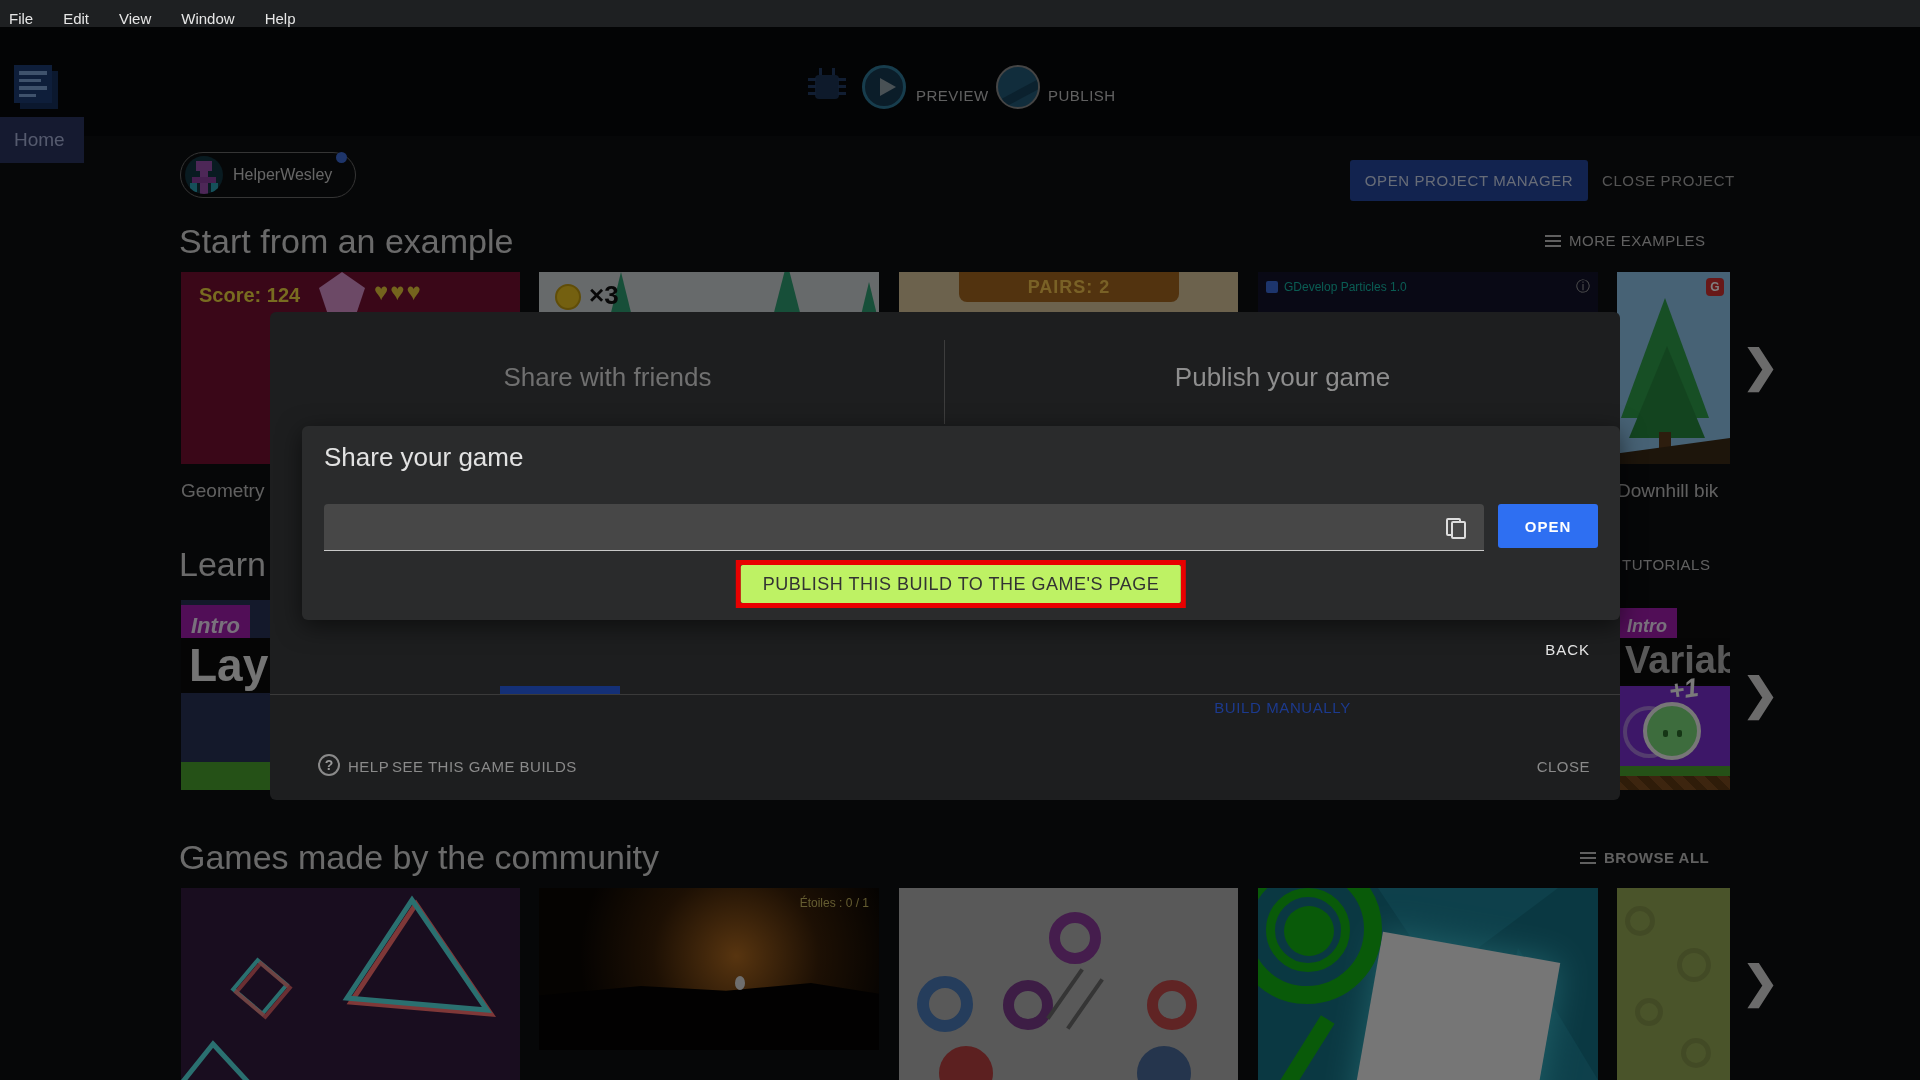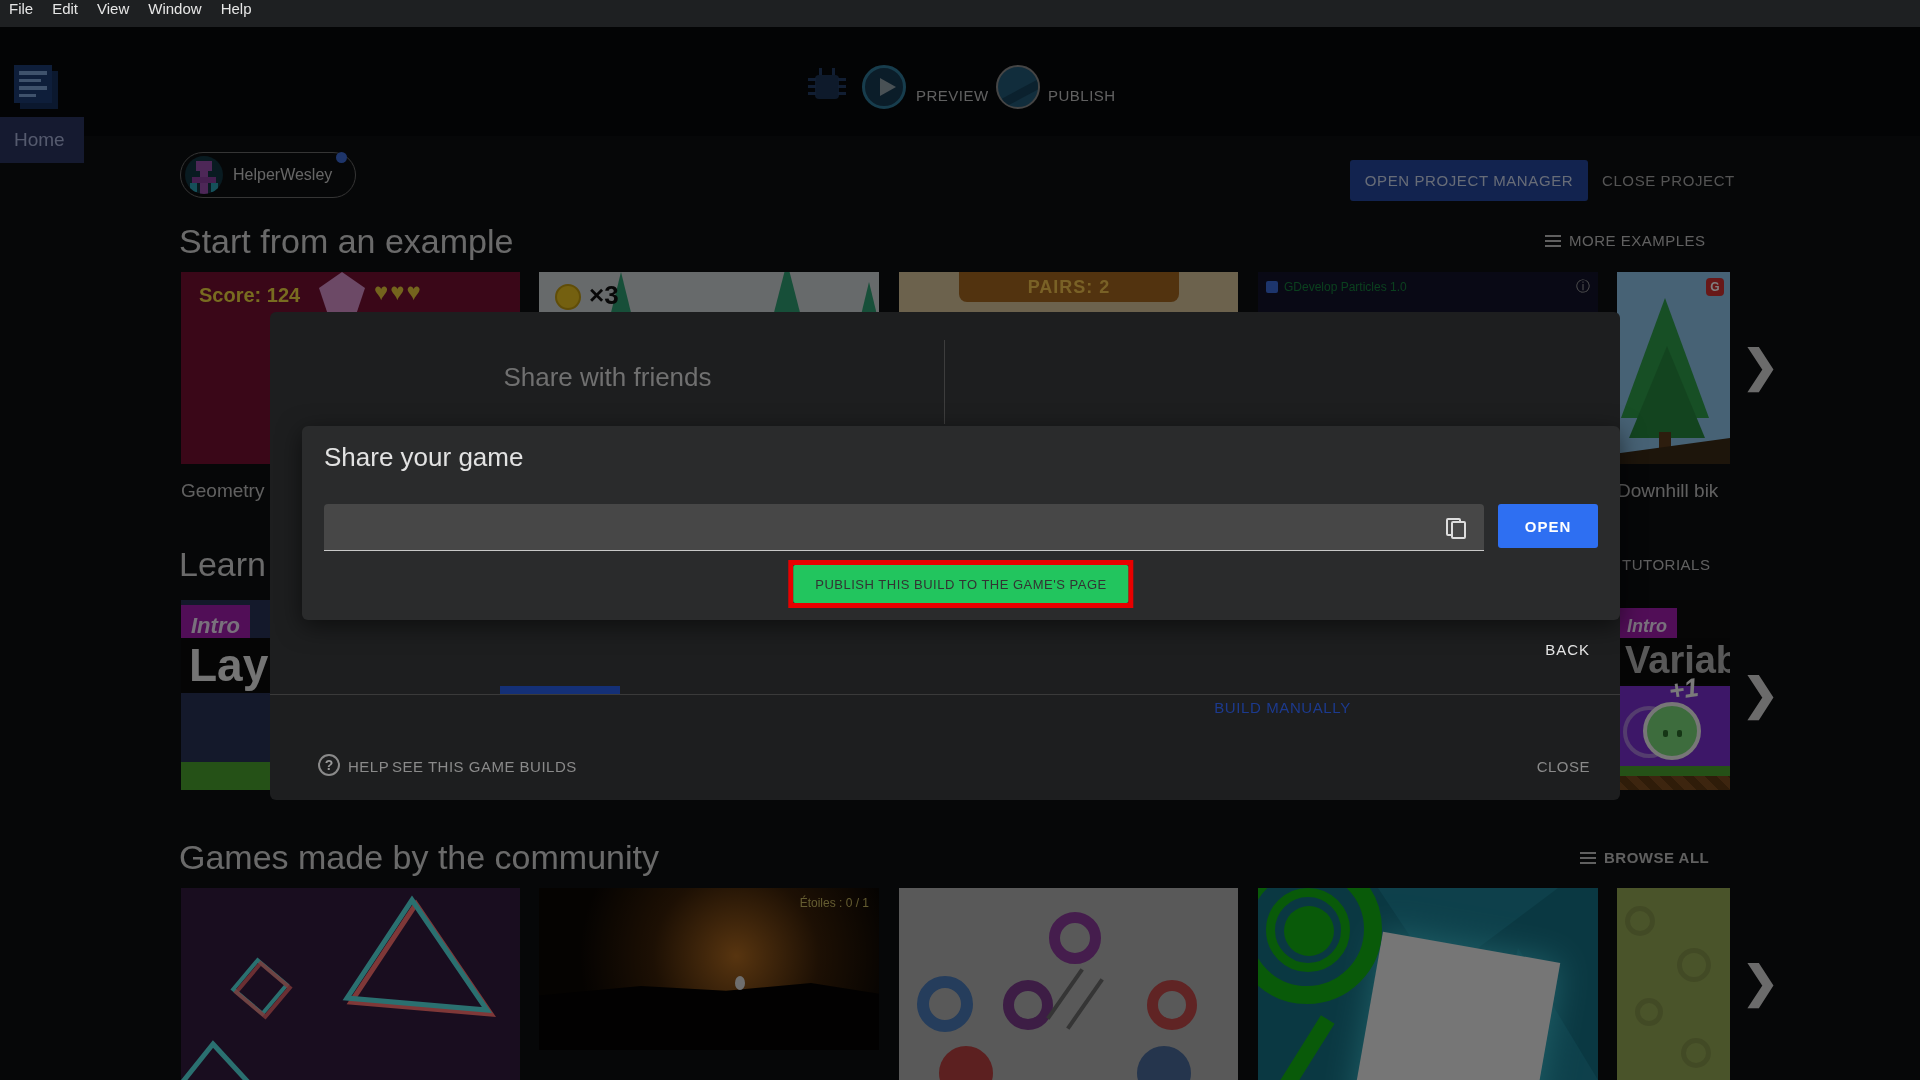--- a/index.html
+++ b/index.html
@@ -2,21 +2,21 @@
 <html><head>
 <meta charset="utf-8">
 <style>
   * { margin:0; padding:0; box-sizing:border-box; }
   html,body { width:1920px; height:1080px; background:#0d0e10; overflow:hidden;
               font-family:"Liberation Sans", sans-serif; }
   .abs { position:absolute; }
 
   
   #menubar { left:0; top:0; width:1920px; height:27px; background:#1e2022;
-             display:flex; align-items:flex-start; gap:19px; padding-left:9px;
+             display:flex; align-items:flex-end; gap:30px; padding-left:9px;
              color:#e6e6e6; font-size:15px; z-index:30; }
   #menubar span { cursor:default; }
   #toolbar { left:0; top:27px; width:1920px; height:109px; background:#07080a; }
   #home-tab { left:0; top:90px; width:84px; height:46px; background:#2a3560;
               color:#aab4dc; font-size:19px; display:flex; align-items:center; padding-left:14px; }
   .tool-label { color:#c2c2c2; font-size:15px; letter-spacing:.5px;margin-top:8px; }
 
   
   .pm-icon { left:14px; top:38px; width:46px; height:44px; }
   .pm-back { position:absolute; left:6px; top:6px; width:38px; height:38px; background:#16305c; }
@@ -81,21 +81,21 @@
   .score { position:absolute; left:18px; top:12px; color:#f0d840; font-weight:700; font-size:20px; }
   .coin { position:absolute; left:16px; top:12px; width:26px; height:26px; border-radius:50%;
           background:#e8c020; border:2px solid #c09a10; }
   .x3 { position:absolute; left:50px; top:8px; color:#111; font-weight:700; font-size:26px; }
   .ball { position:absolute; left:148px; top:52px; width:38px; height:38px; border-radius:50%; background:#8ab8dc; }
   .pairs-banner { position:absolute; left:60px; top:0; width:220px; height:30px; background:#a5661f;
                   border-radius:0 0 8px 8px; display:flex; align-items:center; justify-content:center;
                   color:#f2c24c; font-weight:700; font-size:18px; letter-spacing:1px; }
   .monster { position:absolute; width:46px; height:52px; background:#e09030; border-radius:8px; }
   .part-head { position:absolute; left:8px; top:8px; display:flex; gap:6px; align-items:center;
-               color:#15803d; font-size:12px; }
+               color:#14b8a6; font-size:12px; }
   .part-logo { width:12px; height:12px; background:#3a6ad8; border-radius:2px; }
   .part-info { position:absolute; right:8px; top:6px; color:#aaaaaa; font-size:14px; }
   .g-badge { position:absolute; right:6px; top:6px; width:18px; height:18px; background:#d03030;
              border-radius:4px; color:#fff; font-size:12px; font-weight:700;
              display:flex; align-items:center; justify-content:center; }
 
   
   .t-layout { left:181px; top:600px; width:339px; height:190px; background:#283257; }
   .t-vars   { left:1617px; top:600px; width:113px; height:190px; background:#0c0c0c; }
   .intro-badge { position:absolute; left:0; top:5px; padding:8px 10px; background:#a21caf;
@@ -156,22 +156,22 @@
                border-bottom:1px solid #c8c8c8; display:flex; align-items:center; }
   #url-input { width:100%; background:transparent; border:none; outline:none; color:#f2f2f2;
                font-size:20px; padding:0 60px 0 18px; font-family:"Liberation Sans",sans-serif; }
   #copy-btn { position:absolute; right:10px; top:7px; width:36px; height:33px;
               display:flex; align-items:center; justify-content:center; }
   #open-btn { width:100px; height:44px; background:#2e6ff2; border-radius:3px; color:#ffffff;
               font-size:15px; font-weight:700; letter-spacing:1px;
               display:flex; align-items:center; justify-content:center; }
   #publish-build-wrap { position:absolute; left:50%; top:134px; transform:translateX(-50%);
                         border:5px solid #e80000; }
-  #publish-build-btn { height:38px; padding:0 22px; background:#22c55e; border-radius:2px;
-                       color:#333333; font-size:13px; letter-spacing:.5px;
+  #publish-build-btn { height:38px; padding:0 22px; background:#bef264; border-radius:2px;
+                       color:#333333; font-size:18px; letter-spacing:.5px;
                        display:flex; align-items:center; justify-content:center; white-space:nowrap; }
   #back-btn { position:absolute; right:30px; top:215px; color:#e4e4e4; font-size:15px; letter-spacing:1px; }
 </style>
 </head>
 <body>
 
 <div id="menubar" class="abs">
   <span>File</span>
   <span>Edit</span>
   <span>View</span>
@@ -355,20 +355,21 @@
   <div class="ring" style="left:60px;top:60px;width:34px;height:34px;border:5px solid #85954a;"></div>
   <div class="ring" style="left:18px;top:110px;width:28px;height:28px;border:5px solid #85954a;"></div>
   <div class="ring" style="left:64px;top:150px;width:30px;height:30px;border:5px solid #85954a;"></div>
 </div>
 <div class="abs chevron" style="left:1742px;top:956px;">❯</div>
 
 <div id="dim" class="abs"></div>
 
 <div id="share-dialog" class="abs">
   <div class="dlg-tab" id="tab-share">Share with friends</div>
+  <div class="dlg-tab" id="tab-publish">Publish your game</div>
   <div class="vdiv"></div>
 
   <div class="tab-indicator"></div>
   <div class="hdiv"></div>
   <div id="build-manually">BUILD MANUALLY</div>
 
   <div class="help-icon">?</div>
   <div class="dlg-bottom-label" style="left:78px;">HELP</div>
   <div class="dlg-bottom-label" style="left:122px;">SEE THIS GAME BUILDS</div>
   <div class="dlg-bottom-label" style="right:30px;">CLOSE</div>

